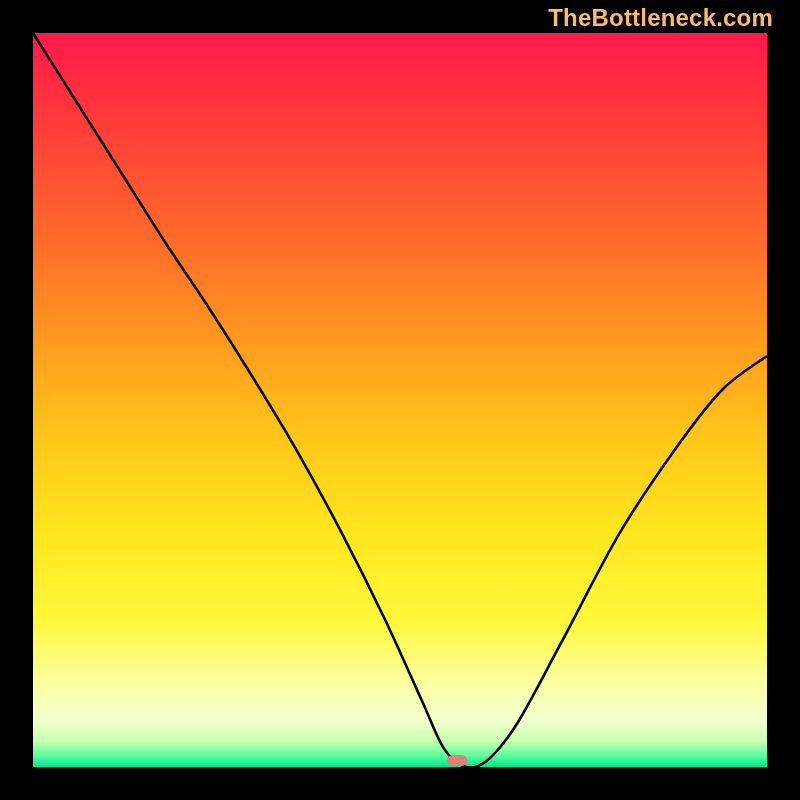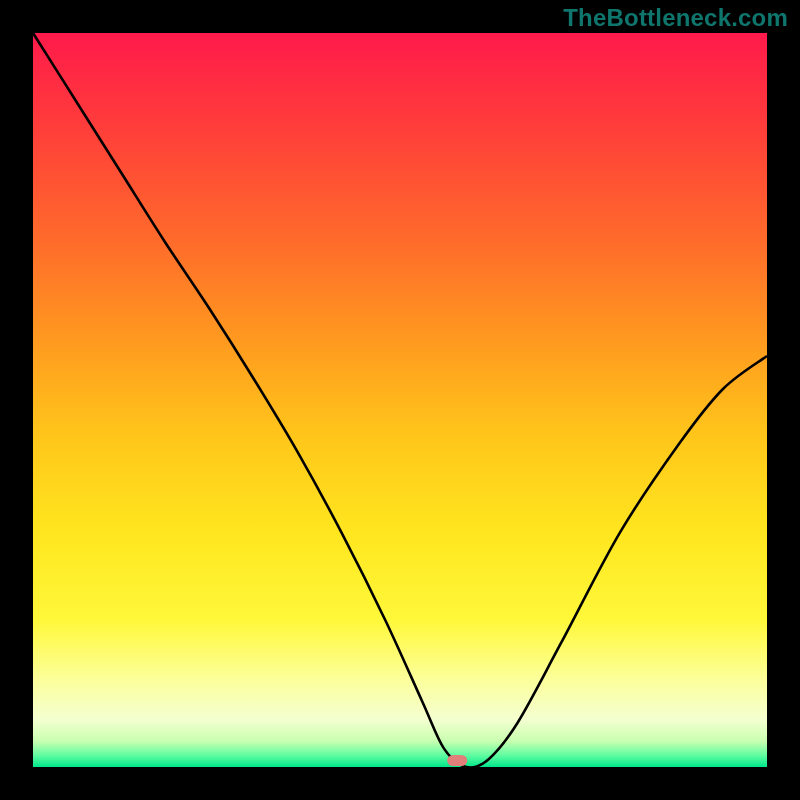--- a/index.html
+++ b/index.html
@@ -6,25 +6,25 @@
   html, body { width: 800px; height: 800px; overflow: hidden; background: #000; }
   .frame {
     position: relative;
     width: 800px;
     height: 800px;
     background: #000;
   }
   .watermark {
     position: absolute;
     top: 4px;
-    right: 12px;
+    right: 27px;
     font-family: Arial, Helvetica, sans-serif;
     font-size: 24px;
     font-weight: bold;
-    color: #0f766e;
+    color: #fdba74;
     letter-spacing: 0.2px;
   }
   .plot {
     position: absolute;
     left: 33px;
     top: 33px;
     width: 734px;   
     height: 734px;
   }
   .plot svg { display: block; }

